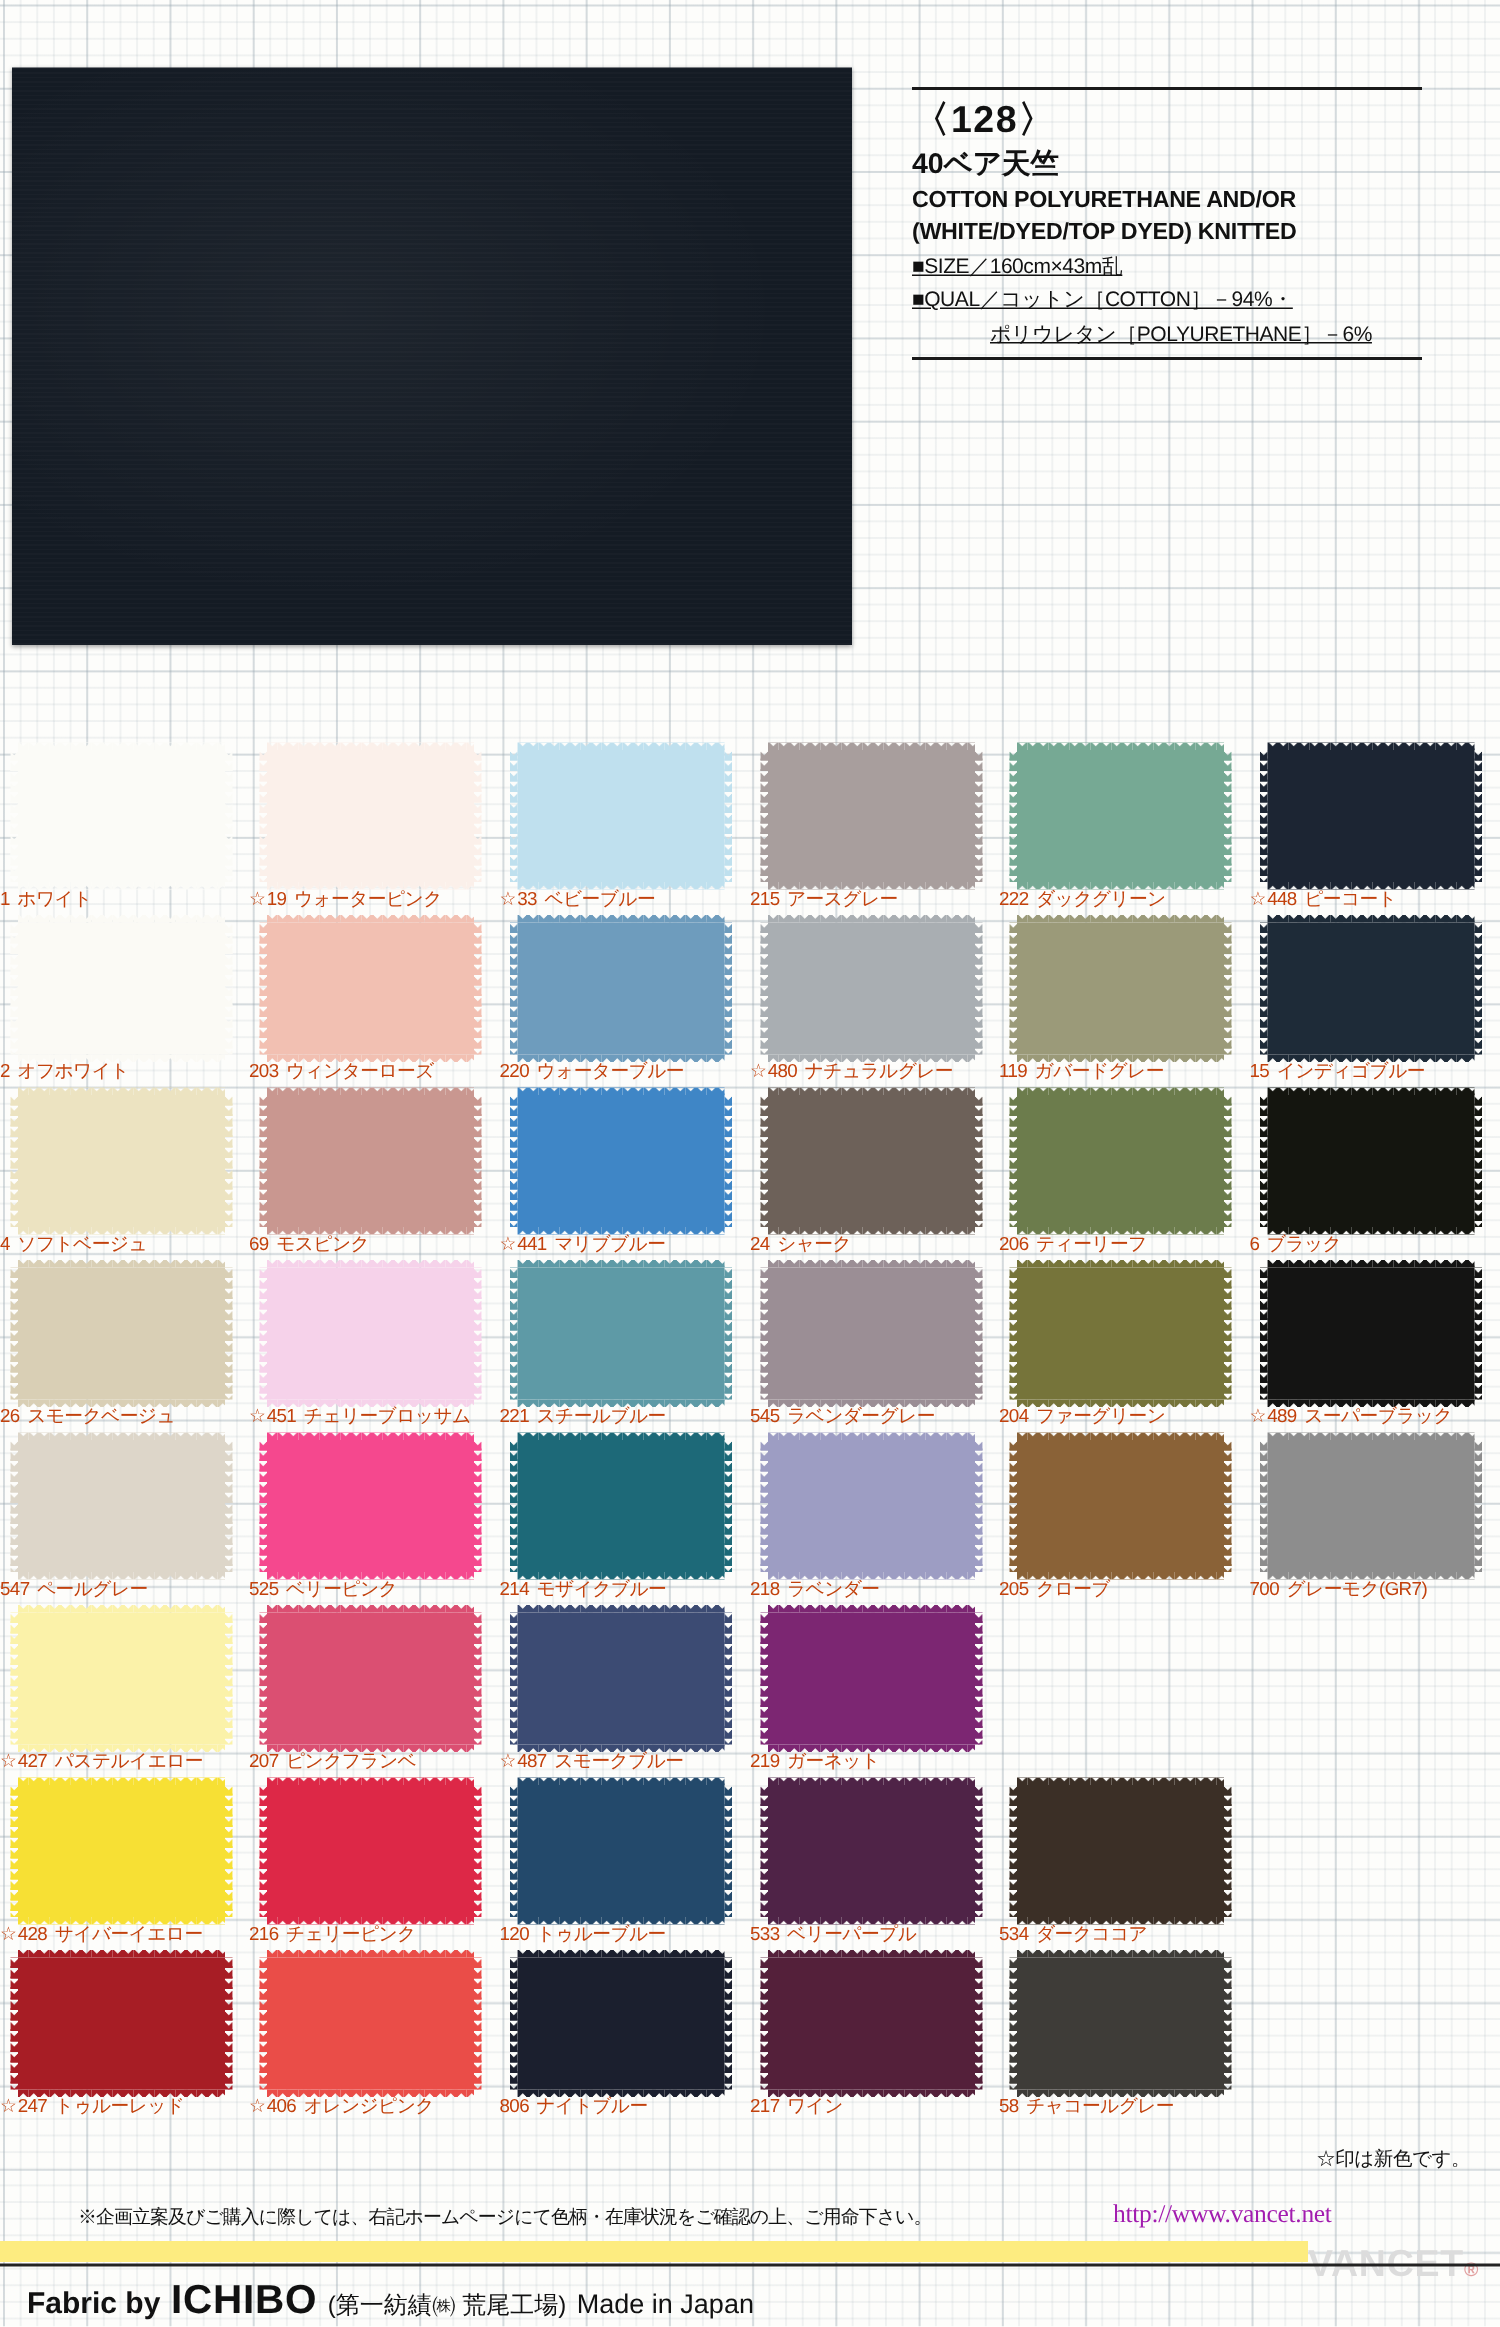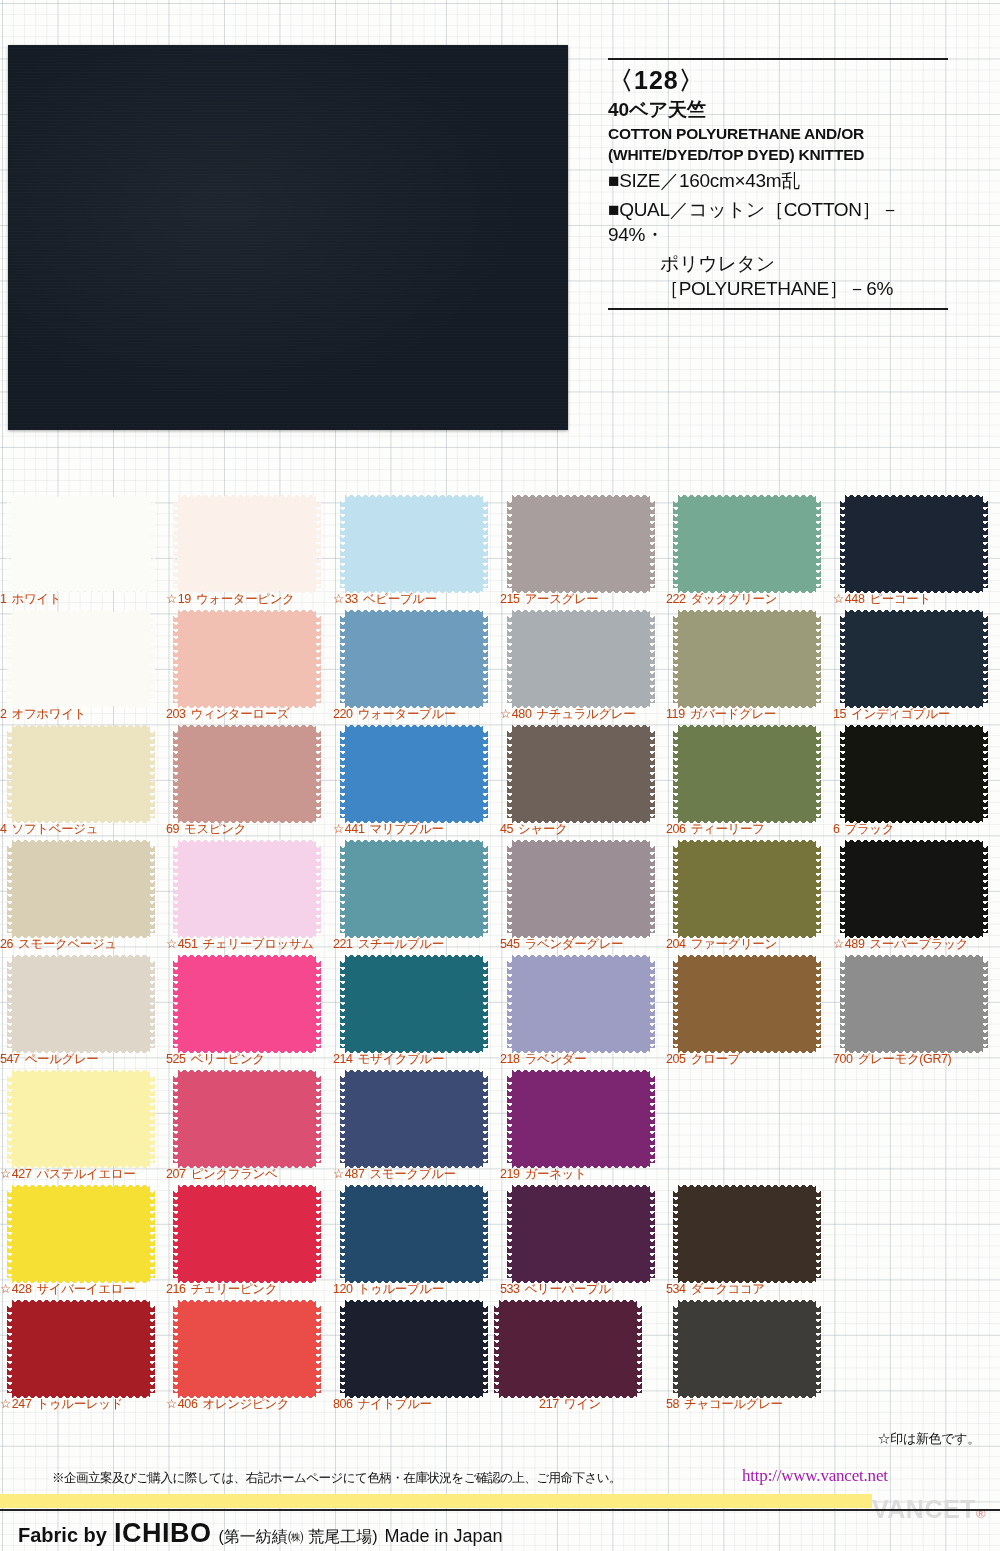--- a/index.html
+++ b/index.html
@@ -47,21 +47,21 @@
   #header {
     position:absolute; left:608px; top:58px; width:340px;
     border-top:2px solid #1a1a1a;
     border-bottom:2px solid #1a1a1a;
     padding:6px 0 7px 0;
     color:#111;
   }
   .h-code { font-size:25px; font-weight:bold; letter-spacing:1px; line-height:1.12; }
   .h-jp   { font-size:19px; font-weight:bold; letter-spacing:0px; line-height:1.2; margin-top:5px;}
   .h-en   { font-size:15.5px; font-weight:bold; line-height:1.16; letter-spacing:-0.2px; margin-top:3px;}
-  .h-spec { font-size:19px; line-height:1.32; margin-top:4px; letter-spacing:-0.3px;}
+  .h-spec { font-size:14px; line-height:1.32; margin-top:4px; letter-spacing:-0.3px;text-decoration:underline;}
   .h-indent { padding-left:52px; display:block; }
 
   
   #grid { position:absolute; left:0; top:498px; width:1000px; }
   .row { position:relative; height:115px; }
   .cell { position:absolute; top:0; width:166px; height:115px; }
   .sw {
     position:absolute; left:12px; top:2px;
     width:138px; height:88px;
     
@@ -262,21 +262,21 @@
           <s></s>
           <u></u>
         </div>
         <div class="lbl"><span class="star">☆</span><span class="no">441</span><span>マリブブルー</span></div>
       </div>
       <div class="cell" style="left: 500px;">
         <div class="sw" style="background: rgb(109, 97, 89); color: rgb(109, 97, 89);">
           <s></s>
           <u></u>
         </div>
-        <div class="lbl"><span class="no">45</span><span>シャーク</span></div>
+        <div class="lbl"><span class="no">24</span><span>シャーク</span></div>
       </div>
       <div class="cell" style="left: 666px;">
         <div class="sw" style="background: rgb(108, 124, 76); color: rgb(108, 124, 76);">
           <s></s>
           <u></u>
         </div>
         <div class="lbl"><span class="no">206</span><span>ティーリーフ</span></div>
       </div>
       <div class="cell" style="left: 833px;">
         <div class="sw" style="background: rgb(20, 21, 15); color: rgb(20, 21, 15);">
@@ -456,21 +456,21 @@
         </div>
         <div class="lbl"><span class="star">☆</span><span class="no">406</span><span>オレンジピンク</span></div>
       </div>
       <div class="cell" style="left: 333px;">
         <div class="sw" style="background: rgb(27, 31, 46); color: rgb(27, 31, 46);">
           <s></s>
           <u></u>
         </div>
         <div class="lbl"><span class="no">806</span><span>ナイトブルー</span></div>
       </div>
-      <div class="cell" style="left: 487px; text-align: center;">
+      <div class="cell" style="left: 500px;">
         <div class="sw" style="background: rgb(84, 32, 58); color: rgb(84, 32, 58);">
           <s></s>
           <u></u>
         </div>
         <div class="lbl"><span class="no">217</span><span>ワイン</span></div>
       </div>
       <div class="cell" style="left: 666px;">
         <div class="sw" style="background: rgb(62, 60, 56); color: rgb(62, 60, 56);">
           <s></s>
           <u></u>

